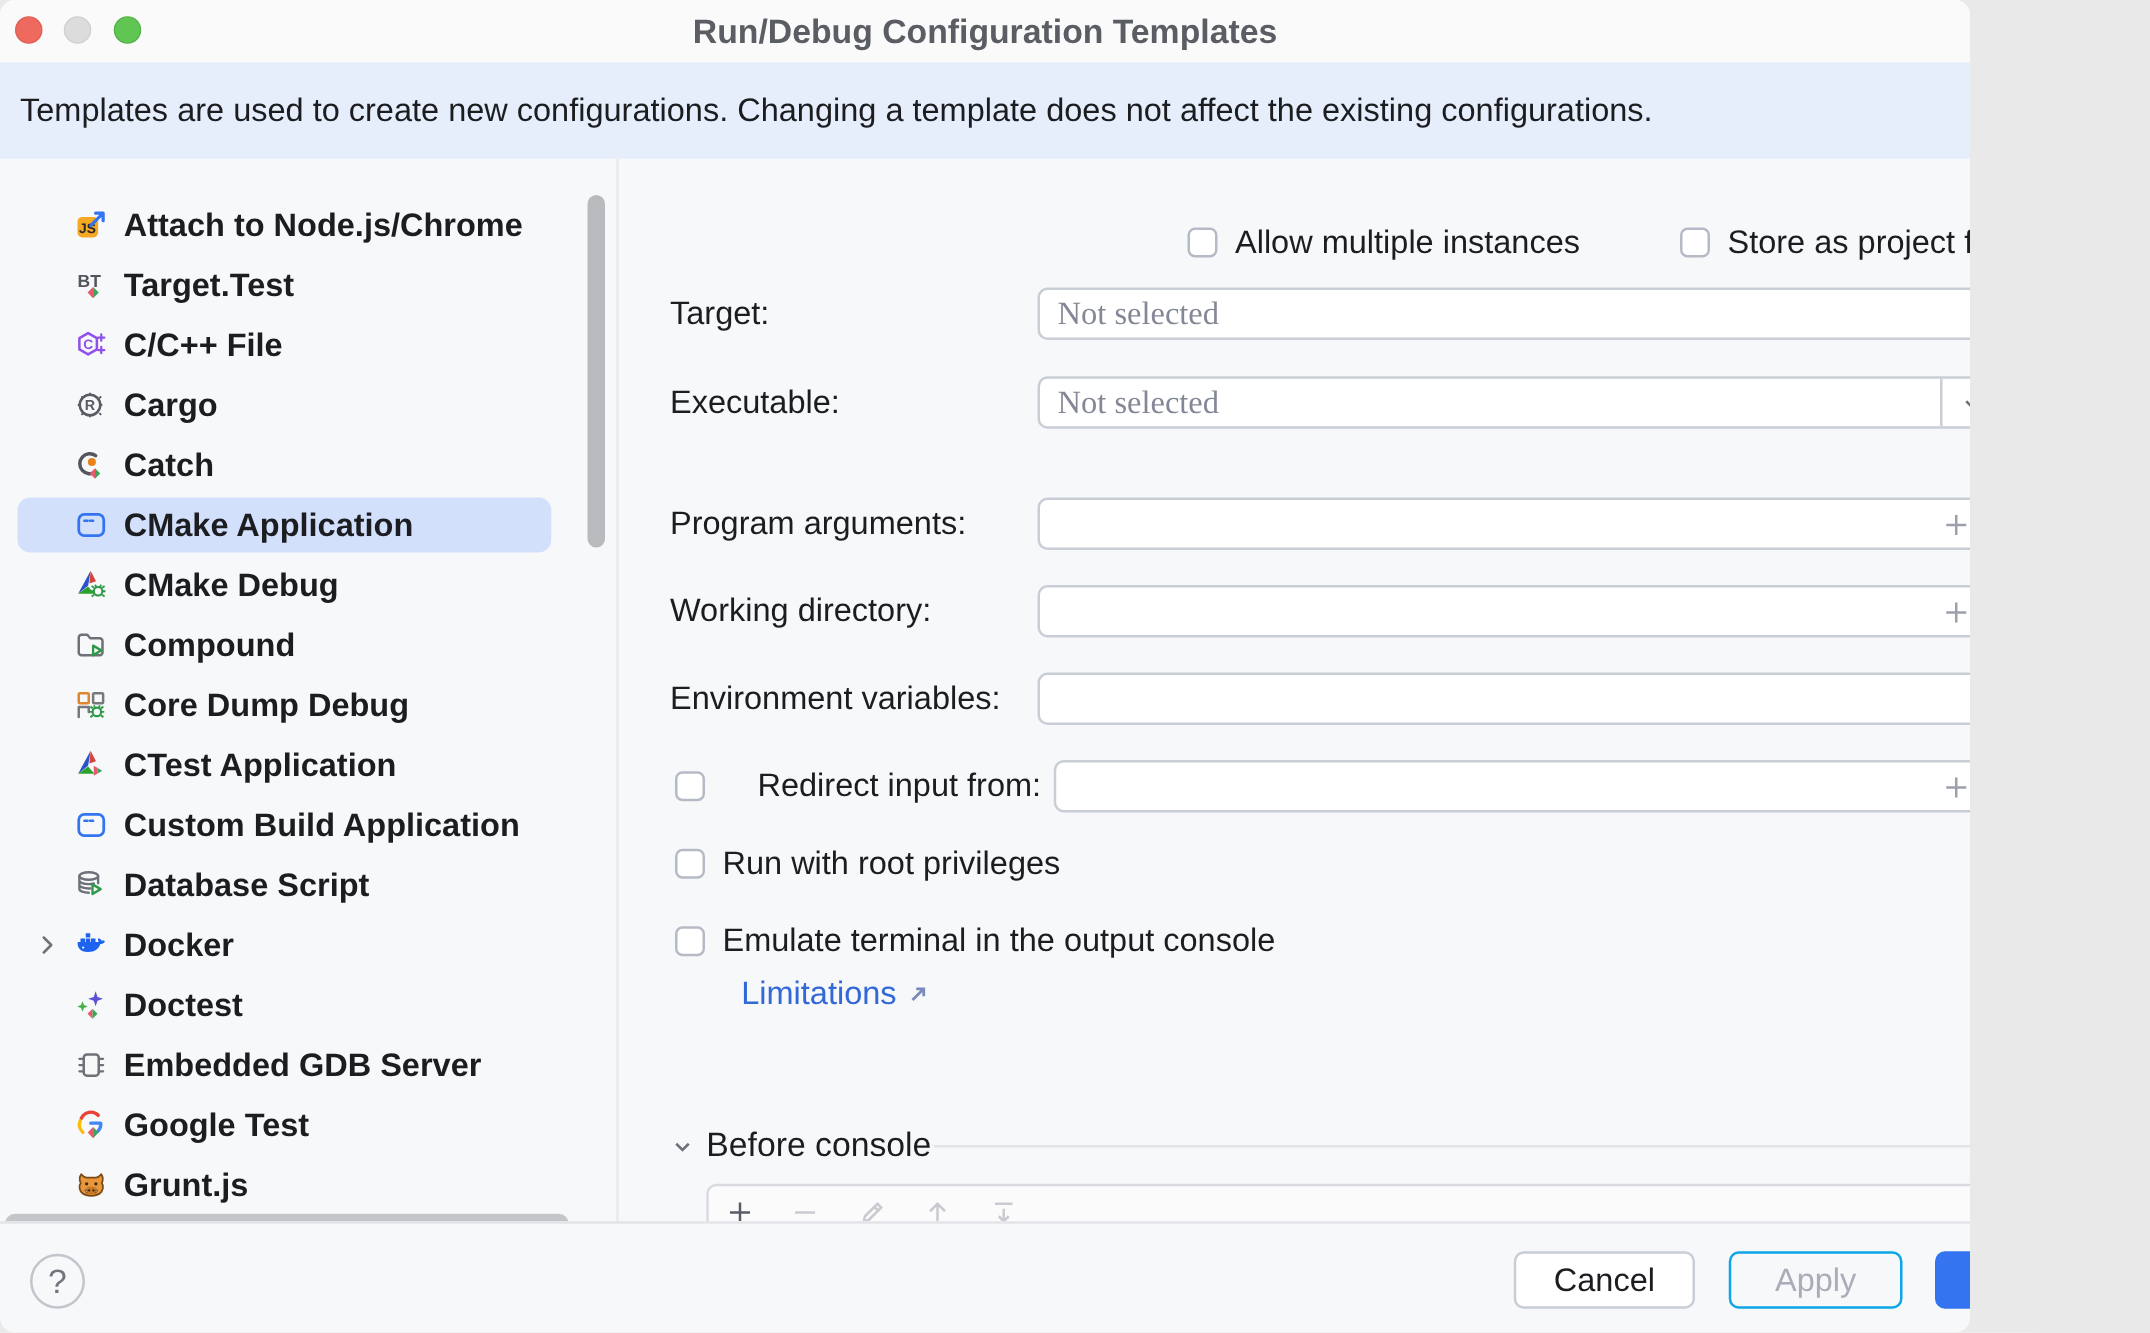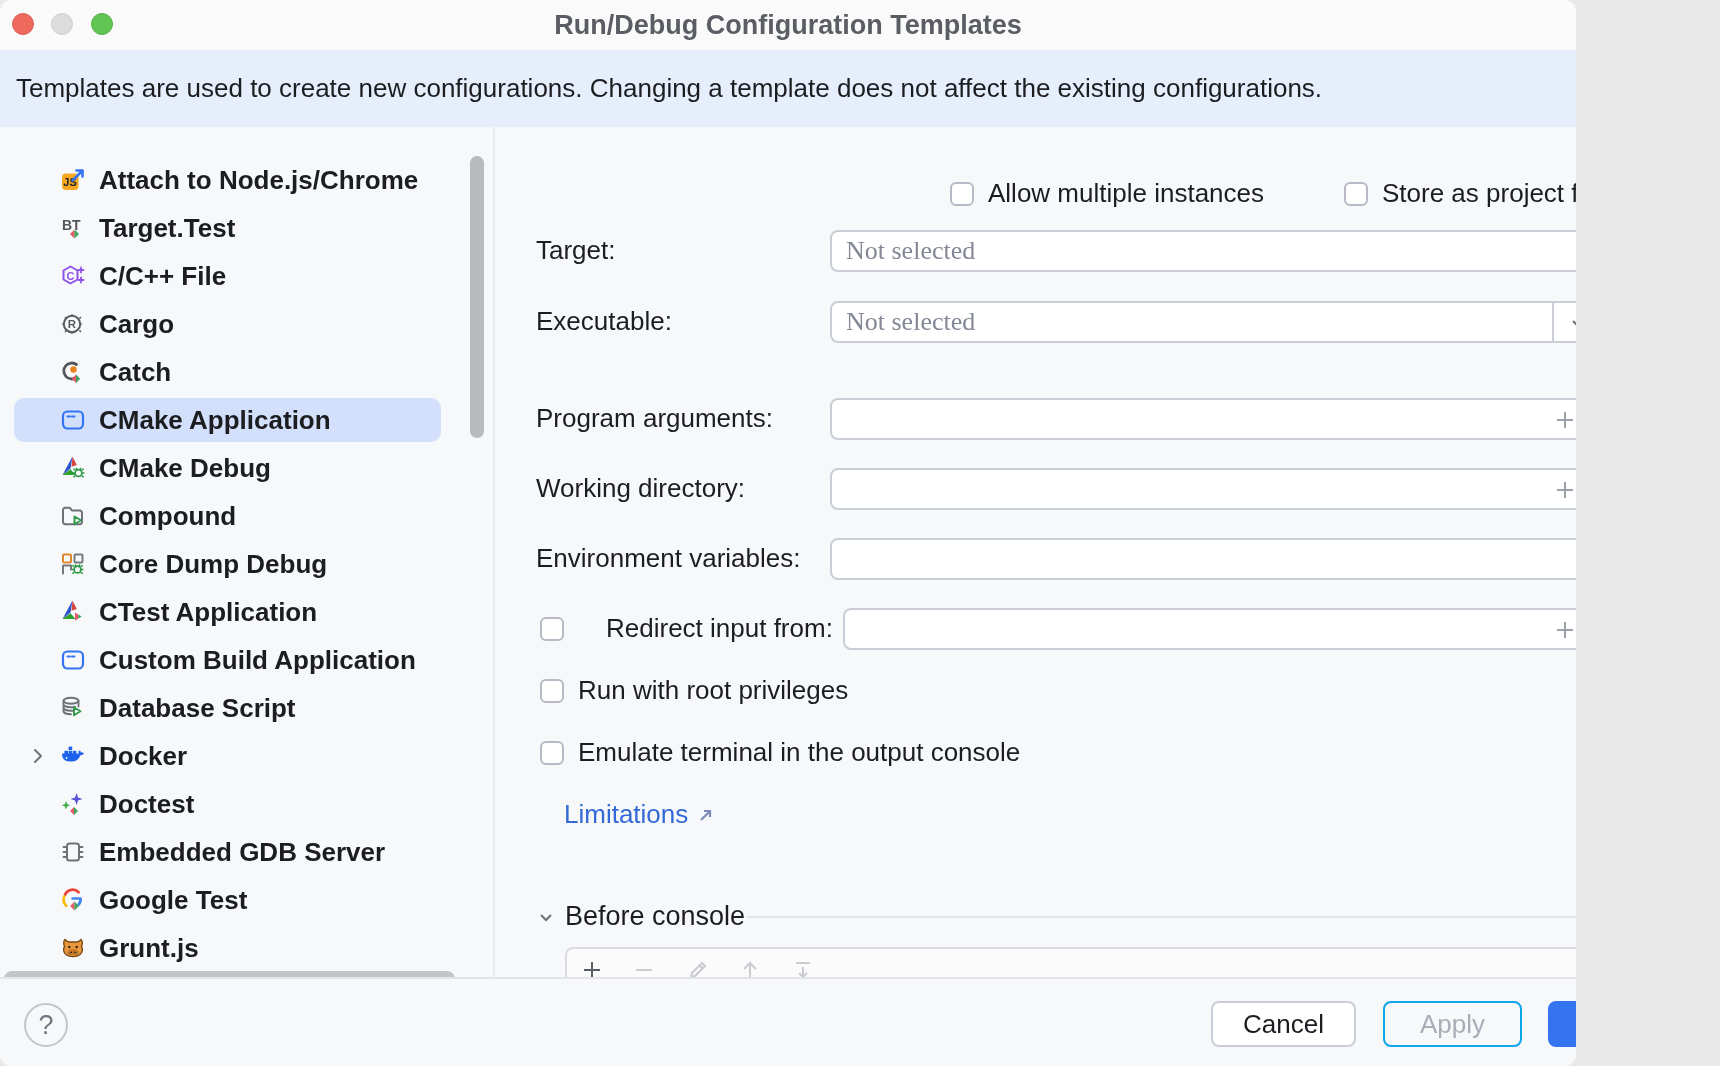--- a/index.html
+++ b/index.html
@@ -395,21 +395,21 @@
         </svg>
       </span>
     </div>
 
     <div class="checkbox" style="left:46px; top:552px;"></div>
     <div class="chk-label" style="left:84px; top:548px;">Run with root privileges</div>
 
     <div class="checkbox" style="left:46px; top:614px;"></div>
     <div class="chk-label" style="left:84px; top:610px;">Emulate terminal in the output console</div>
 
-    <div class="link" style="left:70px; top:652px;margin-top:20px;">
+    <div class="link" style="left:99px; top:652px;">
       <span>Limitations</span>
       <svg viewBox="0 0 20 20" fill="none" stroke="#7b89bb" stroke-width="2.2">
         <path d="M5 15 L14 6 M8 6 h6 v6"></path>
       </svg>
     </div>
 
     <span style="position:absolute; left:40px; top:778px; width:24px; height:24px;">
       <svg viewBox="0 0 24 24" fill="none" stroke="#6e7177" stroke-width="2">
           <path d="M7 10 l5 5 5-5"></path>
         </svg>

